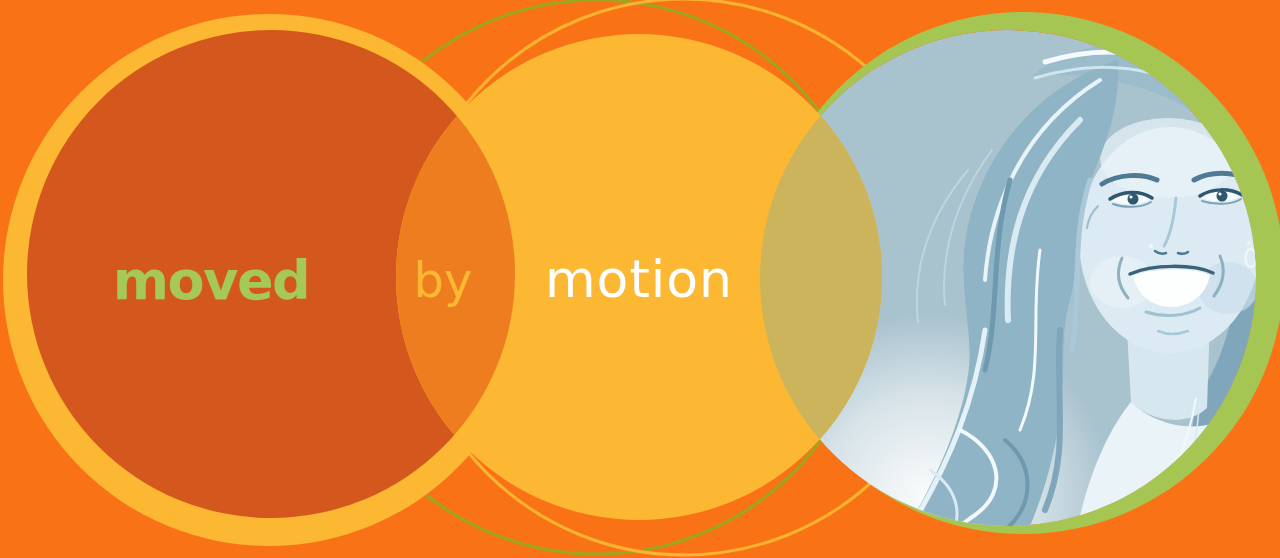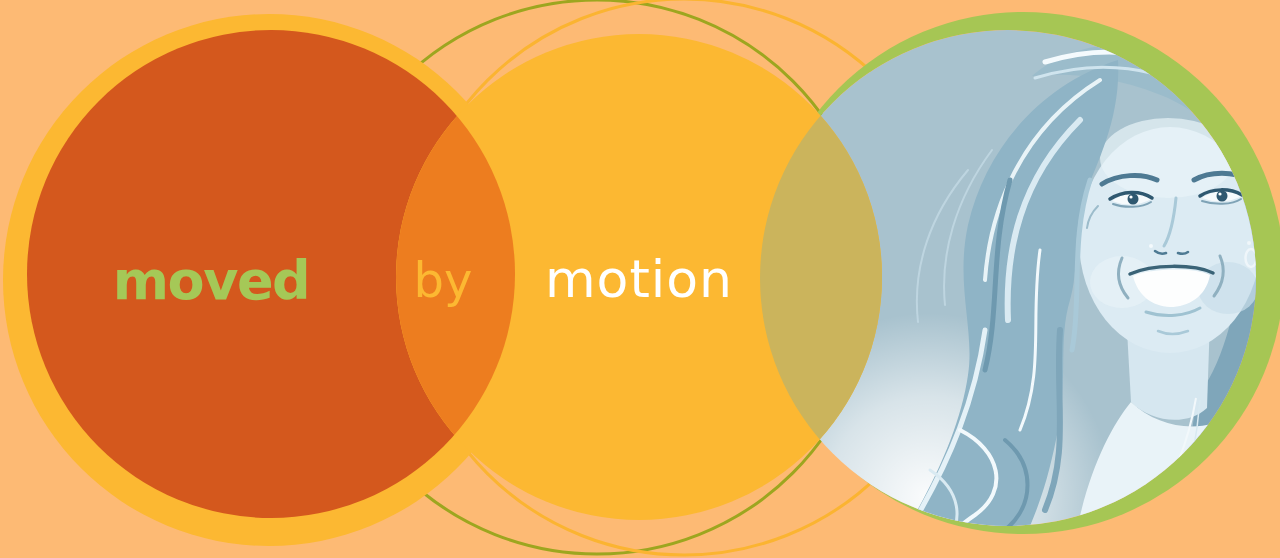--- a/index.html
+++ b/index.html
@@ -1,16 +1,16 @@
 <!DOCTYPE html>
 <html><head>
 <meta charset="utf-8">
 <style>
   html,body{margin:0;padding:0;background:#ffffff;}
-  .stage{position:relative;width:1280px;height:558px;background:#fdba74;overflow:hidden;
+  .stage{position:relative;width:1280px;height:558px;background:#f97316;overflow:hidden;
          font-family:"DejaVu Sans", sans-serif;}
   .stage svg{position:absolute;left:0;top:0;display:block;}
   svg text{font-family:"DejaVu Sans", sans-serif;}
   .word-moved{font-weight:bold;letter-spacing:-1.5px;font-size:54px;}
   .word-by{font-size:48px;}
   .word-motion{font-size:52px;letter-spacing:1px;}
 </style>
 </head>
 <body>
 

